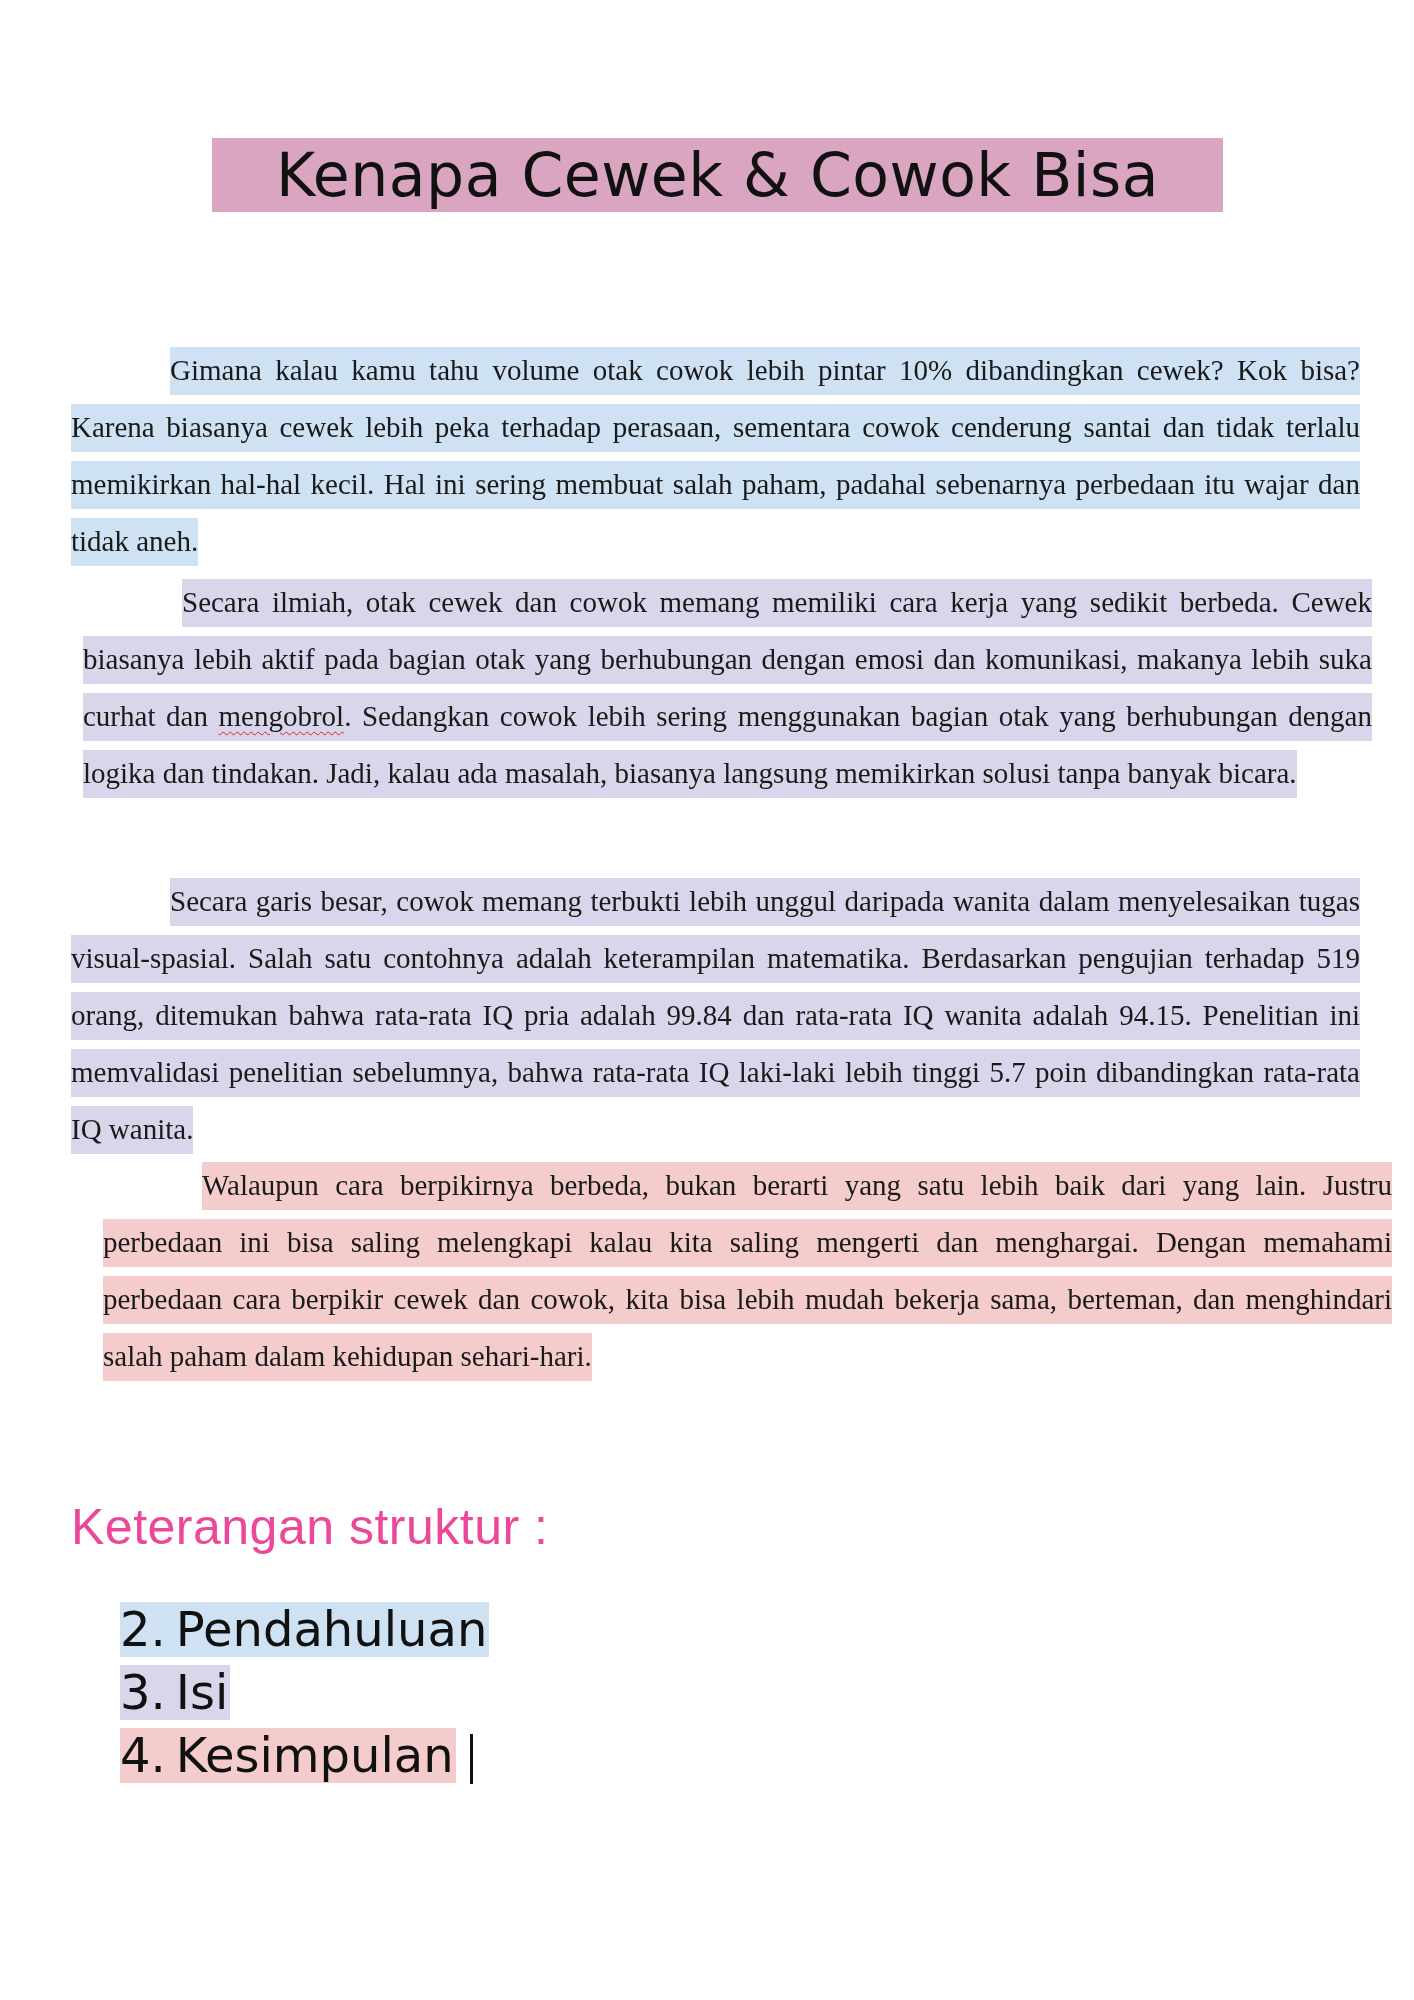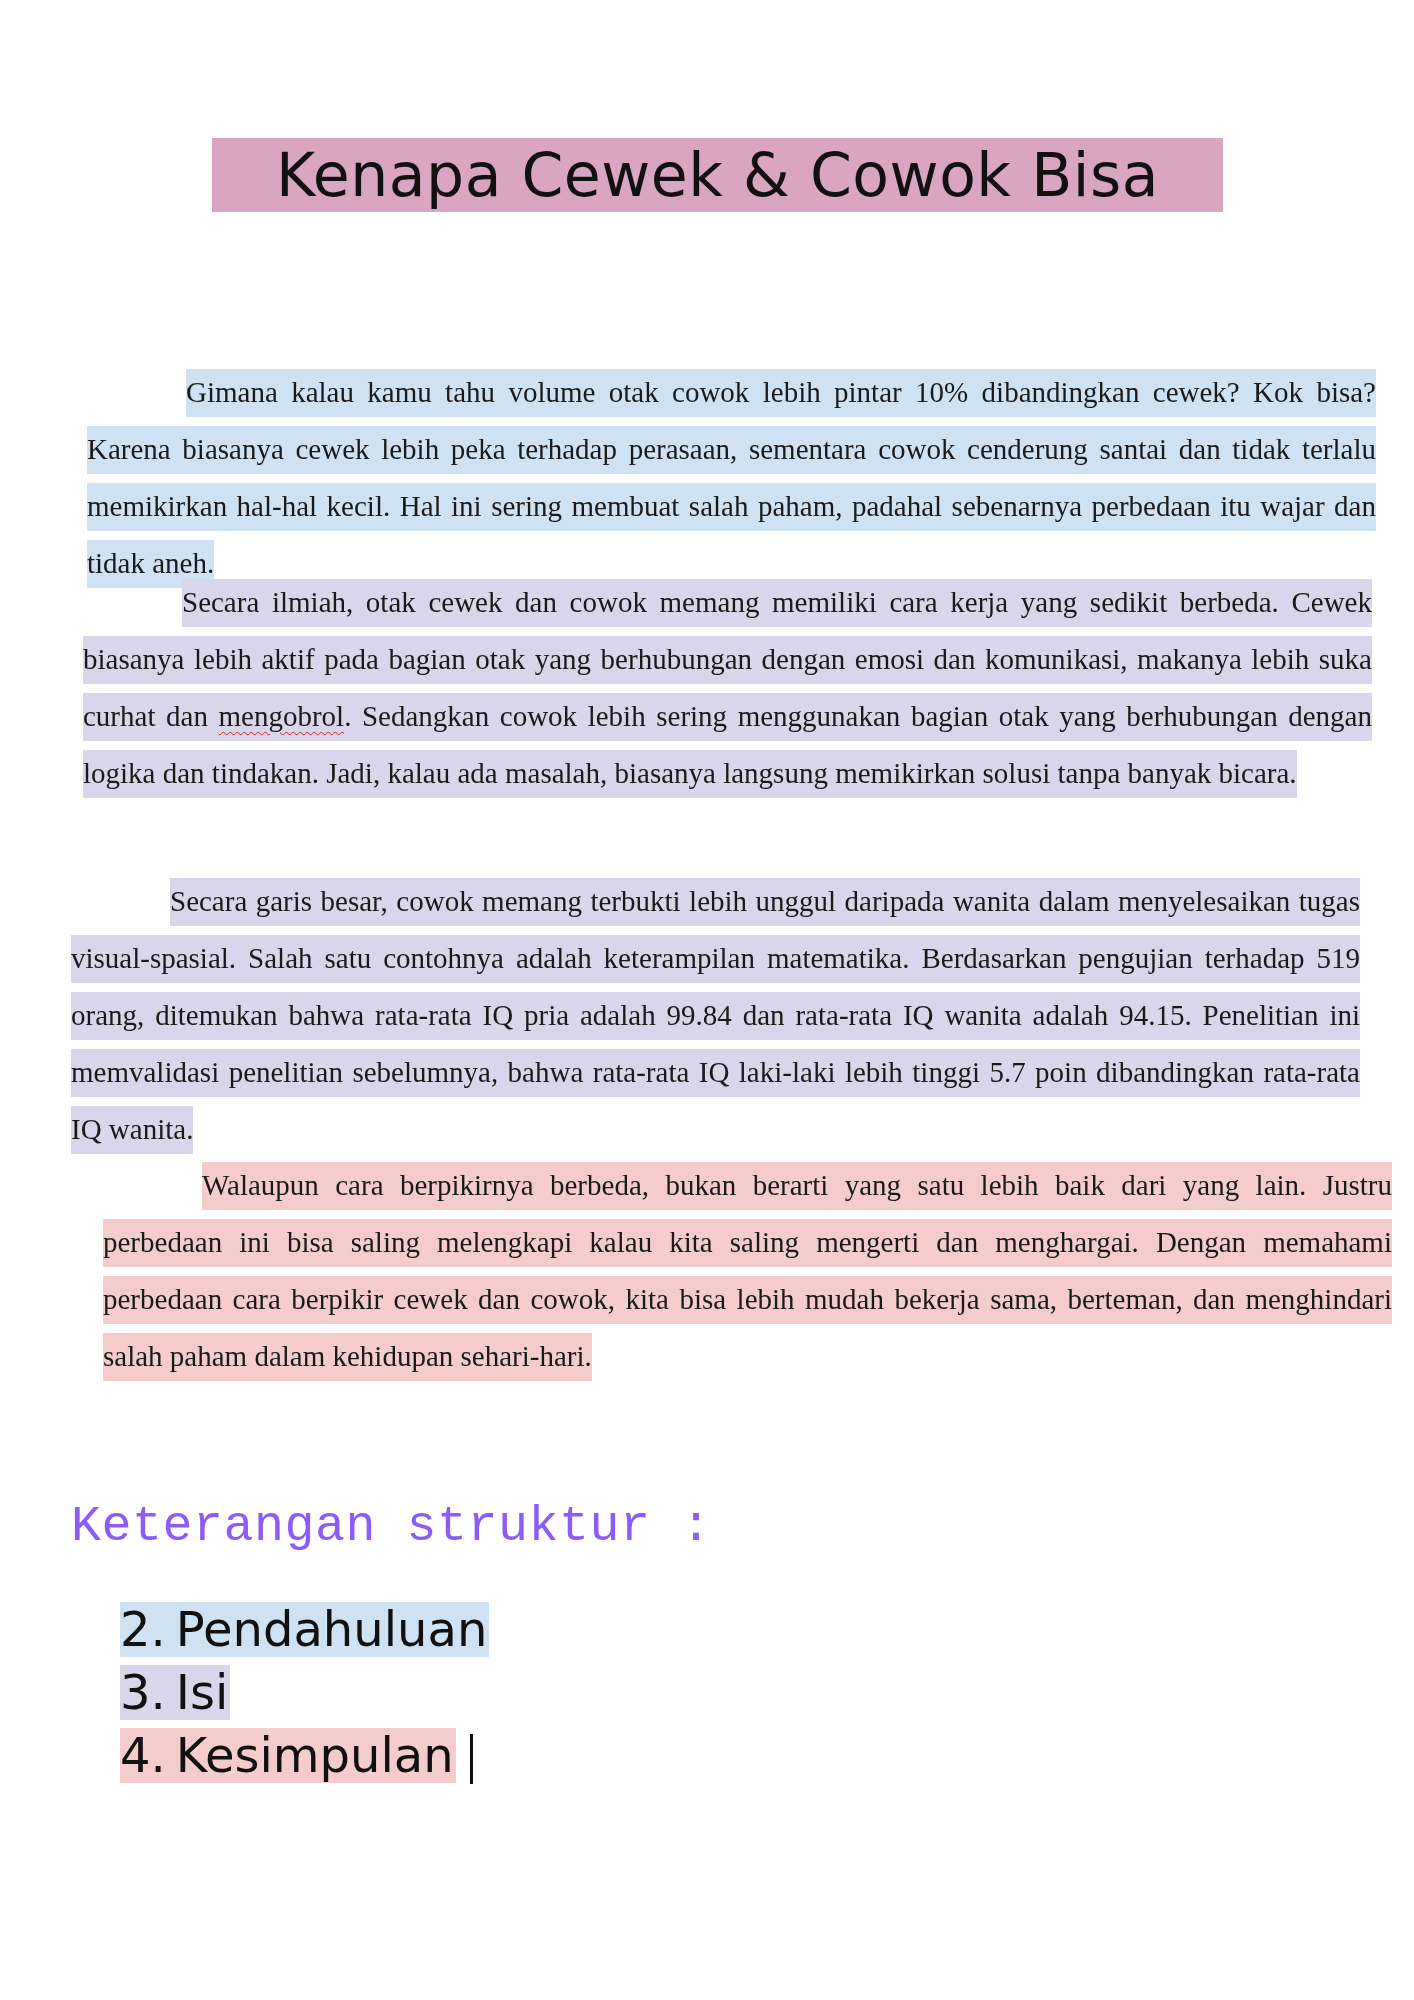--- a/index.html
+++ b/index.html
@@ -26,34 +26,34 @@
     width: 1289px;
     font-family: "Liberation Serif", serif;
     font-size: 29px;
     line-height: 57px;
     color: #1a1a1a;
     text-align: justify;
     text-indent: 99px;
     margin: 0;
   }
   .para .hl { padding: 7px 0 9px 0; -webkit-box-decoration-break: clone; box-decoration-break: clone; }
-  .p1 { top: 364px; margin-left: 16px; }
+  .p1 { top: 342px; }
   .p2 { top: 574px; padding-left: 12px; }
   .p3 { top: 873px; }
   .p4 { top: 1157px; margin-left: 32px; }
 
   .spell { text-decoration: underline wavy #e02020; text-decoration-thickness: 1px; text-underline-offset: 5px; }
 
   .struct-heading {
     position: absolute;
     left: 71px;
     top: 1498px;
-    font-family: Liberation Mono, monospace;
+    font-family: Liberation Sans, sans-serif;
     font-size: 50px;
-    color: #8b5cf6;
+    color: #ec4899;
     white-space: nowrap;
     letter-spacing: 0.5px;
   }
   .struct-list { position: absolute; left: 120px; top: 1602px; margin: 0; padding: 0; list-style: none; }
   .struct-item {
     display: block;
     height: 55px;
     margin-bottom: 8px;
     font-family: "DejaVu Sans", sans-serif;
     font-size: 48px;

